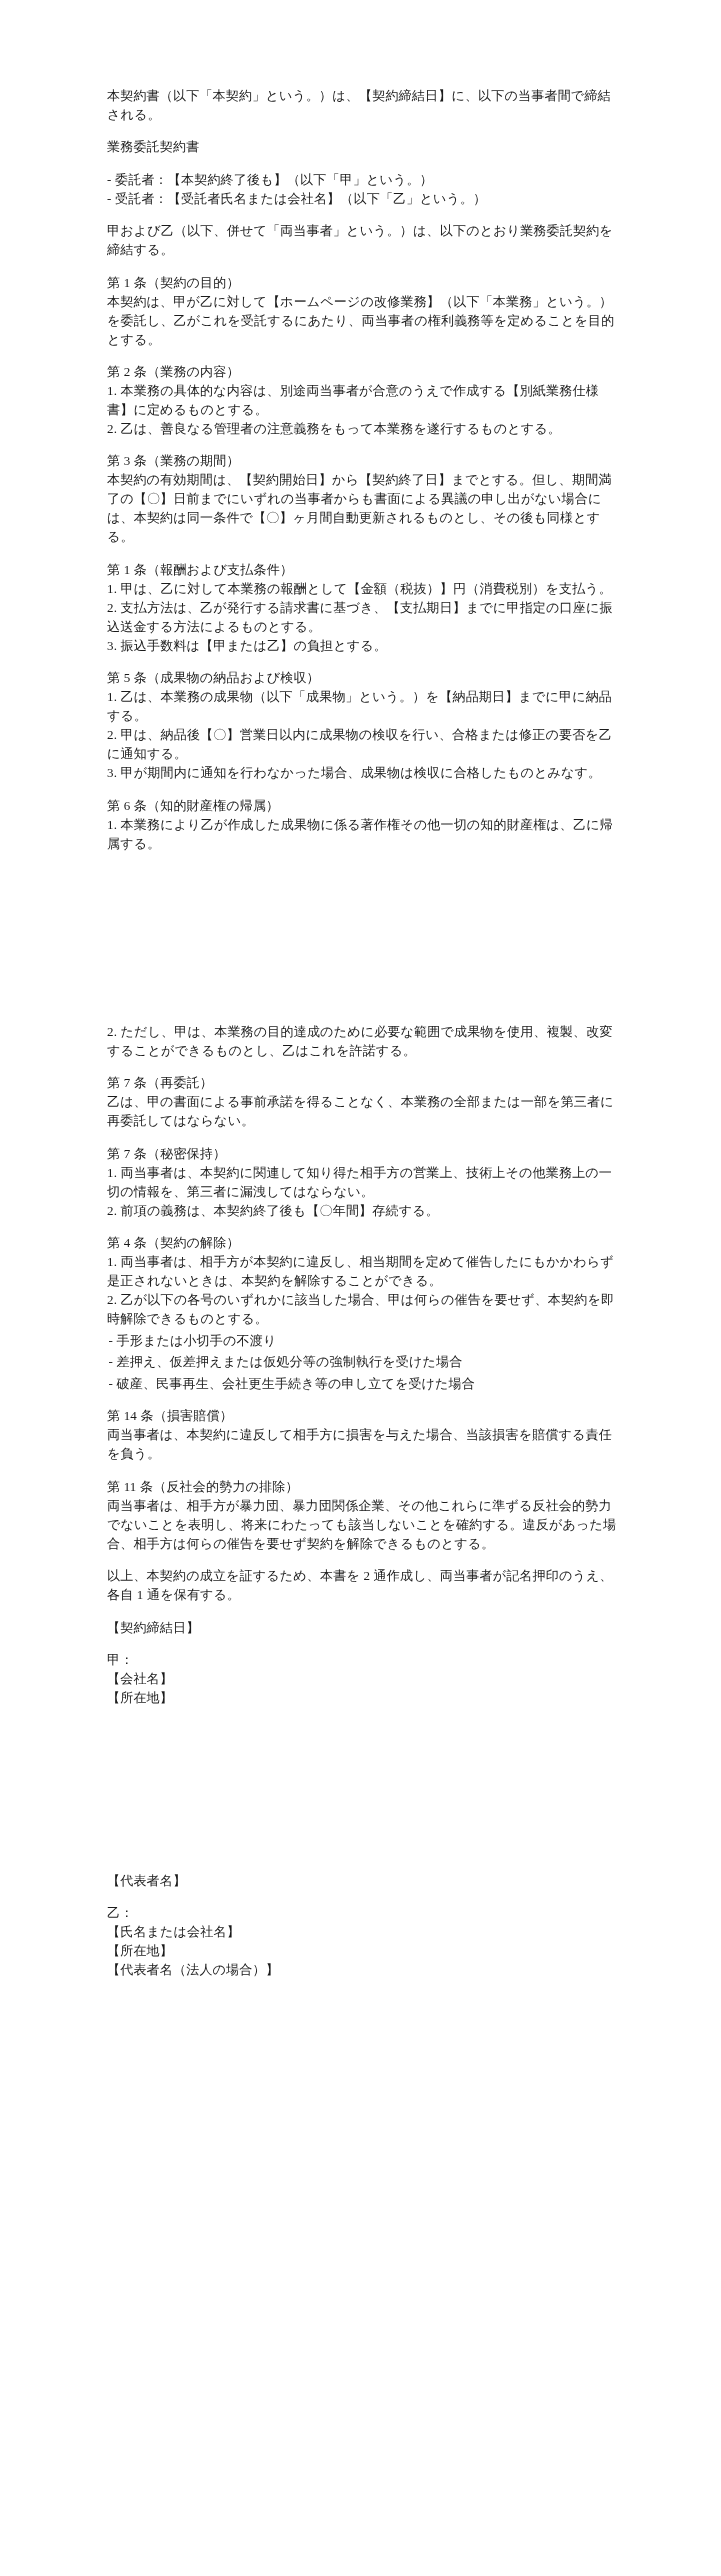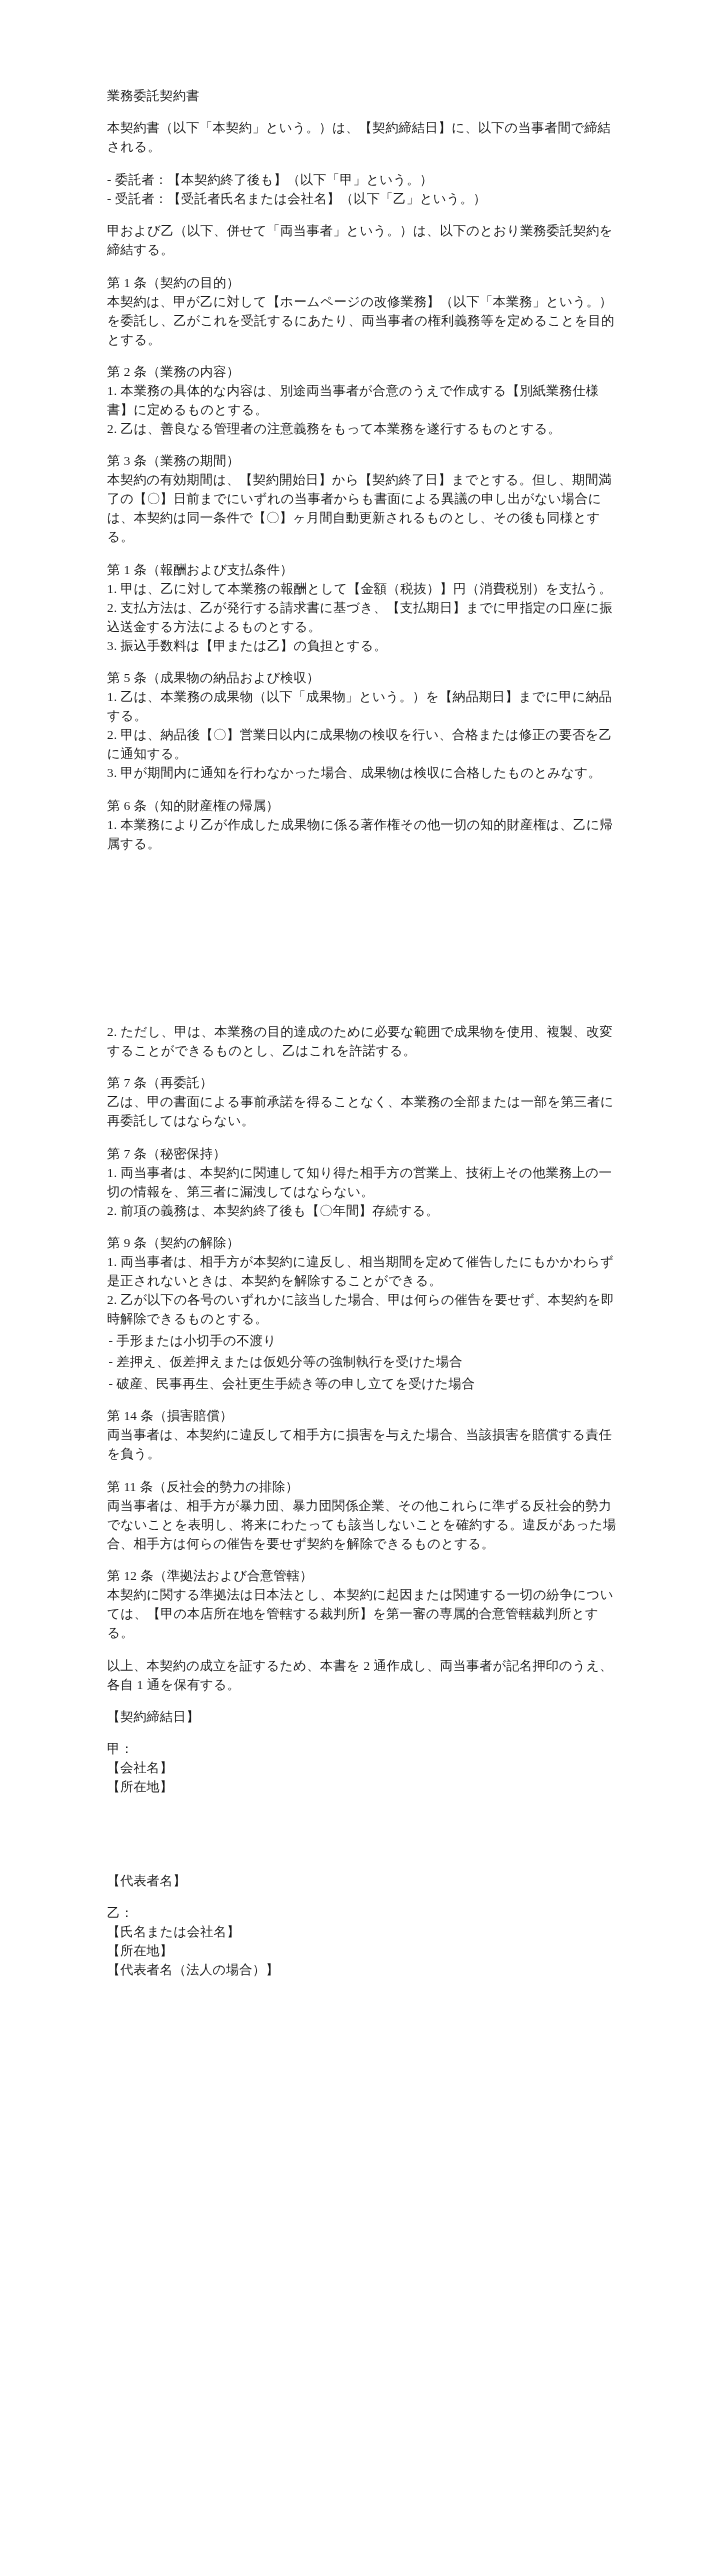--- a/index.html
+++ b/index.html
@@ -36,24 +36,24 @@
     margin-top:2.6px;
     padding-left:1.5px;
   }
 </style>
 </head>
 <body>
 
 <div id="canvas" style="background: rgb(255, 255, 255);">
   <div class="page" style="top: 86px; color: rgb(27, 27, 27);">
       <div class="block">
-        <div class="tline">業務委託契約書</div>
+        <div class="tline">本契約書（以下「本契約」という。）は、【契約締結日】に、以下の当事者間で締結される。</div>
       </div>
       <div class="block">
-        <div class="tline">本契約書（以下「本契約」という。）は、【契約締結日】に、以下の当事者間で締結される。</div>
+        <div class="tline">業務委託契約書</div>
       </div>
       <div class="block">
         <div class="tline">- 委託者：【本契約終了後も】（以下「甲」という。）</div>
         <div class="tline">- 受託者：【受託者氏名または会社名】（以下「乙」という。）</div>
       </div>
       <div class="block">
         <div class="tline">甲および乙（以下、併せて「両当事者」という。）は、以下のとおり業務委託契約を締結する。</div>
       </div>
       <div class="block">
         <div class="tline">第 1 条（契約の目的）</div>
@@ -92,38 +92,34 @@
       <div class="block">
         <div class="tline">第 7 条（再委託）</div>
         <div class="tline">乙は、甲の書面による事前承諾を得ることなく、本業務の全部または一部を第三者に再委託してはならない。</div>
       </div>
       <div class="block">
         <div class="tline">第 7 条（秘密保持）</div>
         <div class="tline">1. 両当事者は、本契約に関連して知り得た相手方の営業上、技術上その他業務上の一切の情報を、第三者に漏洩してはならない。</div>
         <div class="tline">2. 前項の義務は、本契約終了後も【〇年間】存続する。</div>
       </div>
       <div class="block">
-        <div class="tline">第 9 条（契約の解除）</div>
+        <div class="tline">第 4 条（契約の解除）</div>
         <div class="tline">1. 両当事者は、相手方が本契約に違反し、相当期間を定めて催告したにもかかわらず是正されないときは、本契約を解除することができる。</div>
         <div class="tline">2. 乙が以下の各号のいずれかに該当した場合、甲は何らの催告を要せず、本契約を即時解除できるものとする。</div>
         <div class="tline bullet">- 手形または小切手の不渡り</div>
         <div class="tline bullet">- 差押え、仮差押えまたは仮処分等の強制執行を受けた場合</div>
         <div class="tline bullet">- 破産、民事再生、会社更生手続き等の申し立てを受けた場合</div>
       </div>
       <div class="block">
         <div class="tline">第 14 条（損害賠償）</div>
         <div class="tline">両当事者は、本契約に違反して相手方に損害を与えた場合、当該損害を賠償する責任を負う。</div>
       </div>
       <div class="block">
         <div class="tline">第 11 条（反社会的勢力の排除）</div>
         <div class="tline">両当事者は、相手方が暴力団、暴力団関係企業、その他これらに準ずる反社会的勢力でないことを表明し、将来にわたっても該当しないことを確約する。違反があった場合、相手方は何らの催告を要せず契約を解除できるものとする。</div>
-      </div>
-      <div class="block">
-        <div class="tline">第 12 条（準拠法および合意管轄）</div>
-        <div class="tline">本契約に関する準拠法は日本法とし、本契約に起因または関連する一切の紛争については、【甲の本店所在地を管轄する裁判所】を第一審の専属的合意管轄裁判所とする。</div>
       </div>
       <div class="block">
         <div class="tline">以上、本契約の成立を証するため、本書を 2 通作成し、両当事者が記名押印のうえ、各自 1 通を保有する。</div>
       </div>
       <div class="block">
         <div class="tline">【契約締結日】</div>
       </div>
       <div class="block">
         <div class="tline">甲：</div>
         <div class="tline">【会社名】</div>

